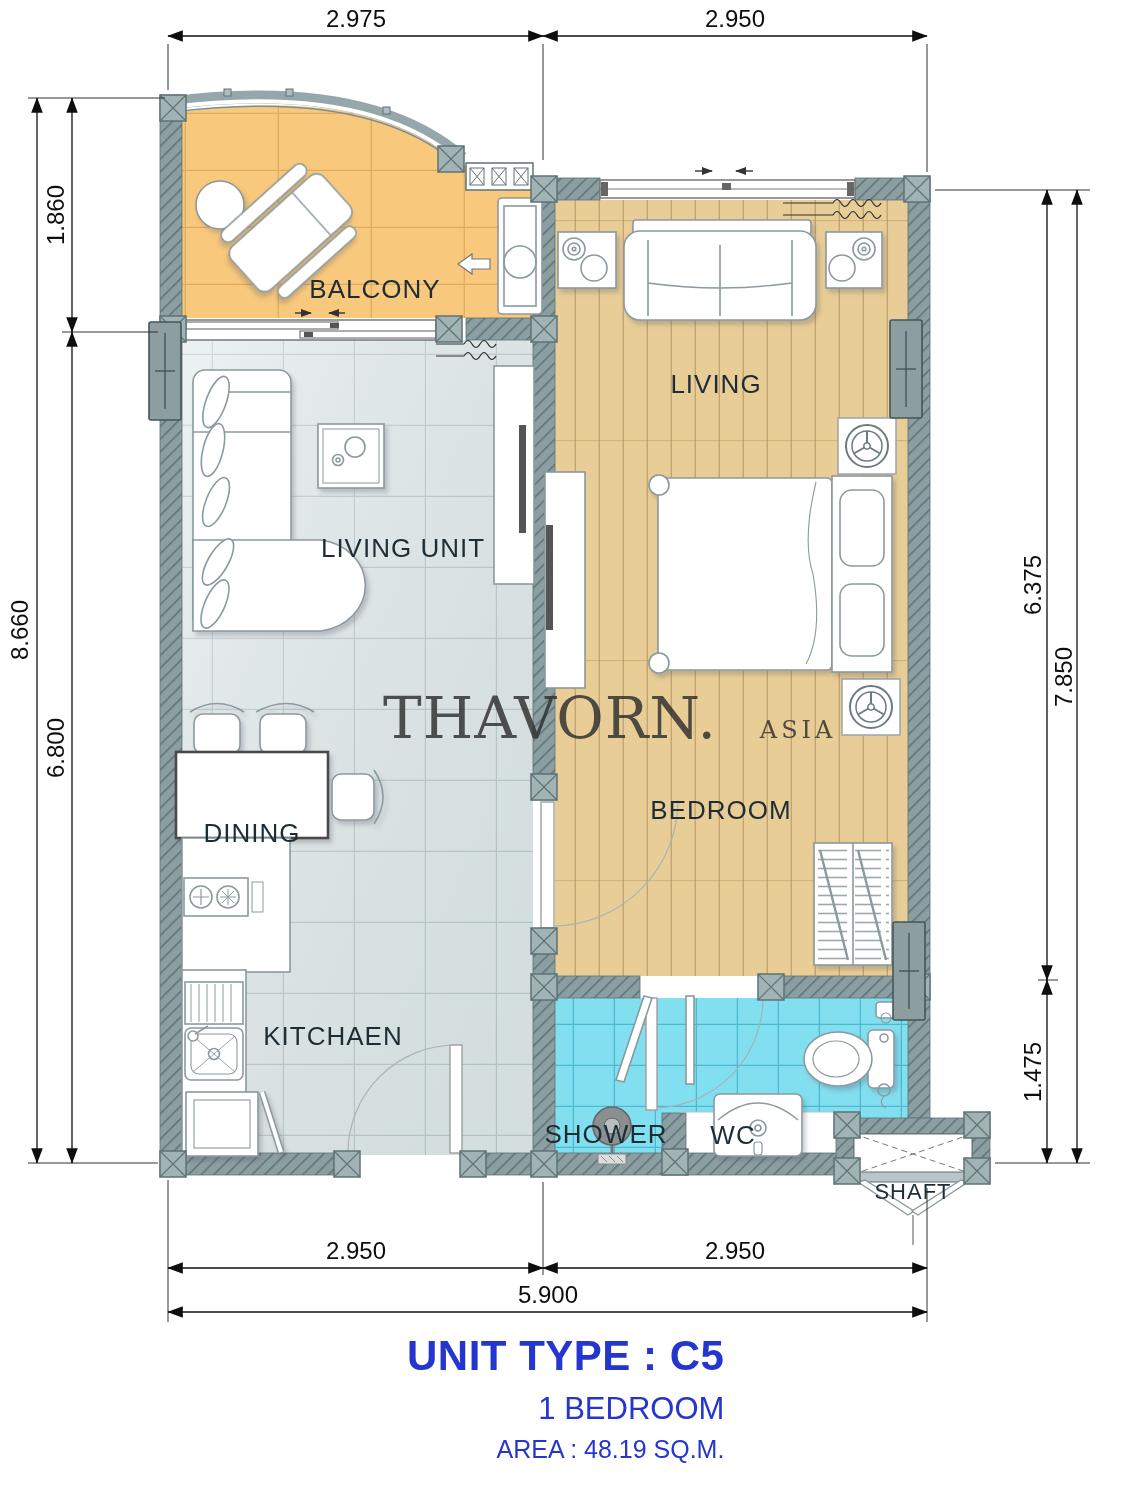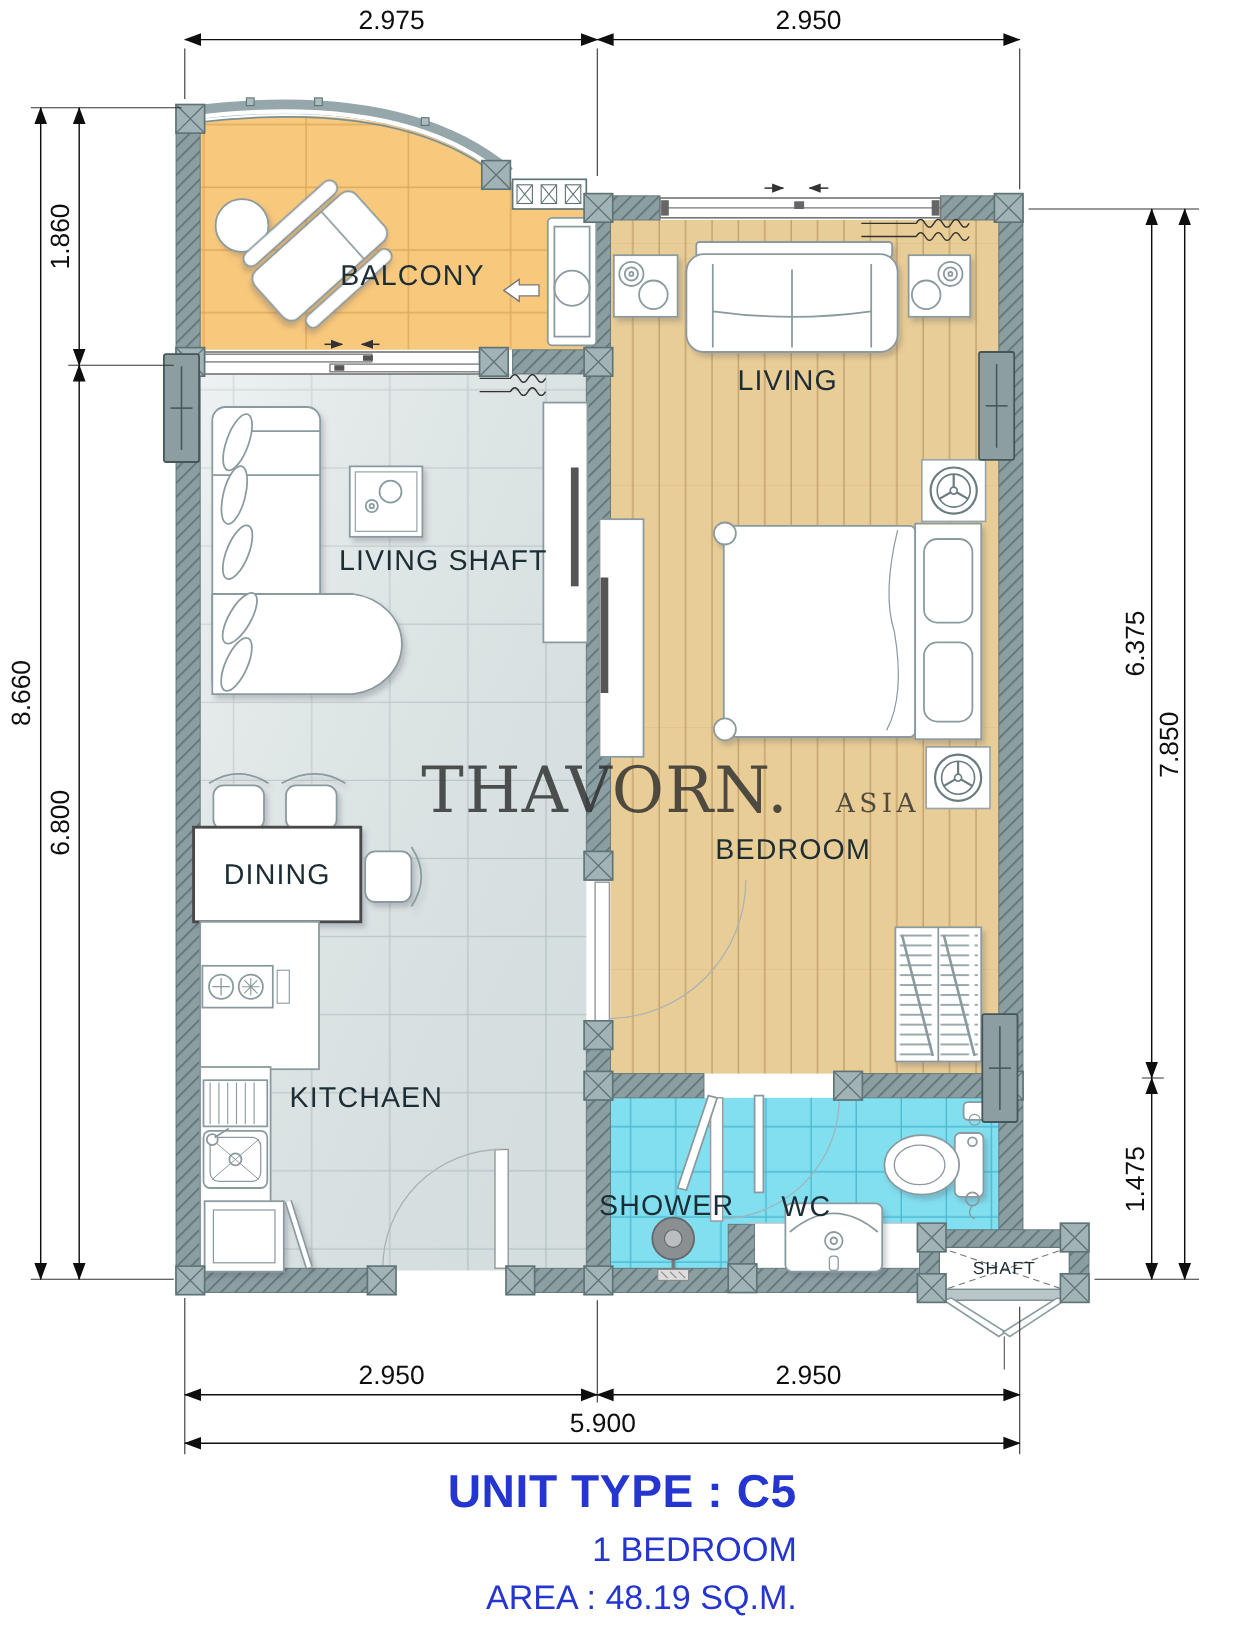--- a/index.html
+++ b/index.html
@@ -1,28 +1,28 @@
 <!DOCTYPE html>
 <html><head>
 <meta charset="utf-8">
 <style>
   html,body{margin:0;padding:0;background:#fff;}
   body{width:1131px;height:1500px;position:relative;font-family:"Liberation Sans",sans-serif;}
   .canvas{position:absolute;left:0;top:0;width:1131px;height:1076px;}
   svg.plan{position:absolute;left:0;top:0;}
-  .lbl{position:absolute;transform:translate(-50%,-50%);color:#1c2d35;font-size:26px;letter-spacing:1px;white-space:nowrap;}
+  .lbl{position:absolute;transform:translate(-50%,-50%);color:#1c2d35;font-size:26px;letter-spacing:1px;white-space:nowrap;margin-top:38px;}
   .dim{position:absolute;transform:translate(-50%,-50%);color:#0e0e0e;font-size:24px;white-space:nowrap;}
   .dim.v{transform:translate(-50%,-50%) rotate(-90deg);}
   .wm{position:absolute;left:383px;top:684px;white-space:nowrap;font-family:"DejaVu Serif",serif;color:#2e2e2e;opacity:.82;}
   .wm .b{font-size:58px;letter-spacing:1px;margin-top:12px;}
   .wm .t{font-size:24px;letter-spacing:4px;margin-left:43px;}
   .title{position:absolute;left:407px;top:1332px;color:#2535cf;text-align:right;}
   .title .t1{font-size:42px;font-weight:bold;letter-spacing:.5px;}
   .title .t2{font-size:31px;margin-top:11px;}
-  .title .t3{font-size:31px;margin-top:8px;}
+  .title .t3{font-size:25px;margin-top:8px;}
 </style>
 </head>
 <body>
 
 <div class="canvas">
 
 <svg class="plan" width="1131" height="1500" viewBox="0 0 1131 1500">
   <defs>
     <pattern id="hatch" width="9" height="9" patternUnits="userSpaceOnUse" patternTransform="rotate(45)">
       <rect width="9" height="9" fill="#8b9ea1"></rect>
@@ -406,27 +406,27 @@
   <div class="dim" style="left:548px;top:1295px">5.900</div>
   <div class="dim v" style="left:20px;top:630px">8.660</div>
   <div class="dim v" style="left:56px;top:215px">1.860</div>
   <div class="dim v" style="left:56px;top:748px">6.800</div>
   <div class="dim v" style="left:1033px;top:585px">6.375</div>
   <div class="dim v" style="left:1033px;top:1072px">1.475</div>
   <div class="dim v" style="left:1064px;top:677px">7.850</div>
 
   <div class="lbl" style="left:375px;top:251px">BALCONY</div>
   <div class="lbl" style="left:716px;top:346px">LIVING</div>
-  <div class="lbl" style="left:403px;top:510px">LIVING SHAFT</div>
+  <div class="lbl" style="left:403px;top:510px">LIVING UNIT</div>
   <div class="lbl" style="left:252px;top:795px">DINING</div>
   <div class="lbl" style="left:333px;top:998px">KITCHAEN</div>
   <div class="lbl" style="left:721px;top:772px">BEDROOM</div>
   <div class="lbl" style="left:606px;top:1096px">SHOWER</div>
   <div class="lbl" style="left:733px;top:1097px">WC</div>
-  <div class="lbl" style="left:913px;top:1154px;font-size:16px">SHAFT</div>
+  <div class="lbl" style="left:913px;top:1154px;font-size:22px">SHAFT</div>
 
   <div class="wm">
     <span class="b">THAVORN.</span><span class="t">ASIA</span>
   </div>
 
   <div class="title">
     <div class="t1">UNIT TYPE : C5</div>
     <div class="t2">1 BEDROOM</div>
     <div class="t3">AREA  : 48.19  SQ.M.</div>
   </div>

